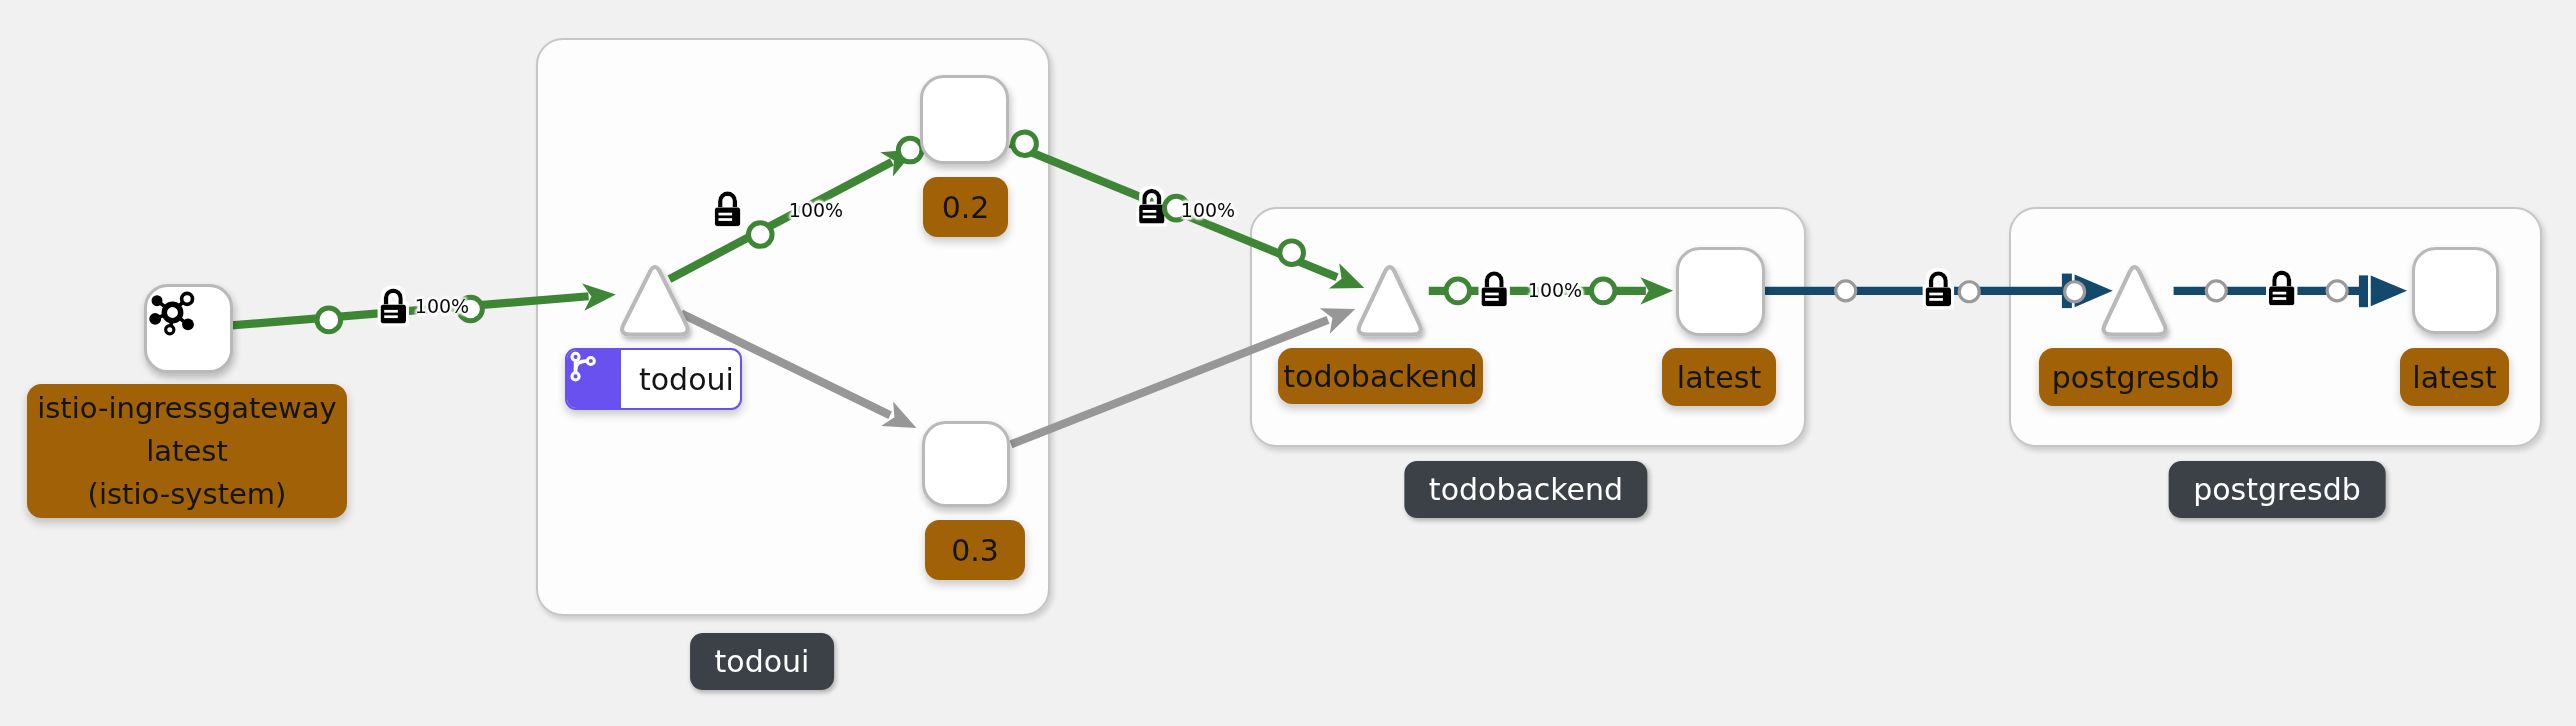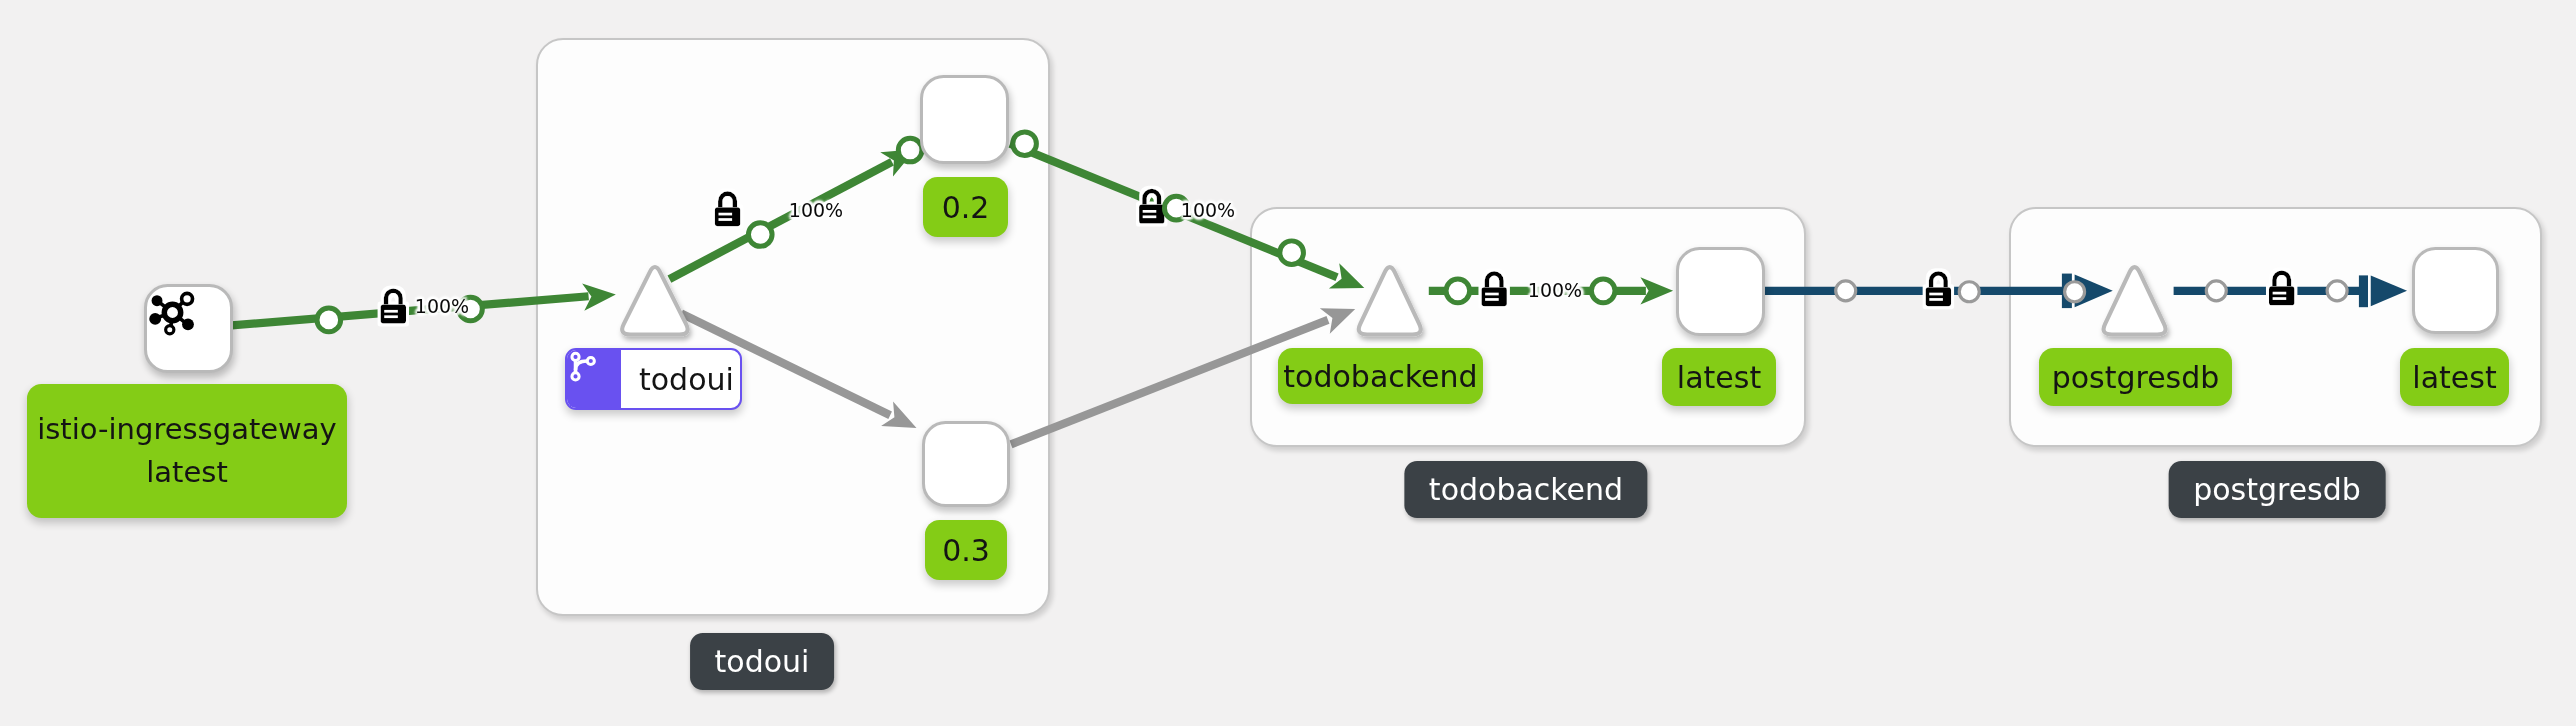--- a/index.html
+++ b/index.html
@@ -26,21 +26,21 @@
   }
   
   .sq{
     position:absolute;width:83px;height:83px;
     background:#ffffff;border:3.6px solid #b9b9b9;border-radius:23.6px;
     box-shadow:1.8px 4.5px 7.3px rgba(0,0,0,0.22);
     display:flex;align-items:center;justify-content:center;
   }
   
   .nlabel{
-    position:absolute;background:#84cc16;border-radius:14.5px;
+    position:absolute;background:#a16207;border-radius:14.5px;
     box-shadow:0.9px 4.5px 8.2px rgba(0,0,0,0.2);
     font-size:30px;color:#141414;
     display:flex;align-items:center;justify-content:center;
     text-align:center;white-space:nowrap;
   }
   .ingress-label{flex-direction:column;line-height:43px;font-size:29px;}
   
   .vslabel{
     position:absolute;display:flex;align-items:stretch;
     background:#ffffff;border:2.7px solid #6951f0;border-radius:11px;
@@ -207,37 +207,38 @@
   </div>
 
   <div class="sq" style="left:920px;top:75px;"></div>
   <div class="sq" style="left:922px;top:421px;width:82px;height:80px;"></div>
   <div class="sq" style="left:1676px;top:247px;"></div>
   <div class="sq" style="left:2412px;top:247px;width:81px;height:81px;"></div>
 
   <div class="nlabel ingress-label" style="left:27px;top:384px;width:320px;height:134px;">
     <div>istio-ingressgateway</div>
     <div>latest</div>
+    <div>(istio-system)</div>
   </div>
 
   <div class="vslabel" style="left:565px;top:348px;width:173px;height:58px;">
     <div class="icon-cell">
       <svg width="33" height="33" viewBox="0 0 24 24">
         <path d="M6.2,7.5 V16.5" stroke="#fff" stroke-width="2.6" fill="none"></path>
         <path d="M6.2,14.5 C6.2,9.5 9.5,8 14.5,8" stroke="#fff" stroke-width="2.6" fill="none"></path>
         <circle cx="6.2" cy="5" r="2.6" fill="none" stroke="#fff" stroke-width="2.2"></circle>
         <circle cx="17.3" cy="8" r="2.6" fill="none" stroke="#fff" stroke-width="2.2"></circle>
         <circle cx="6.2" cy="19.2" r="2.6" fill="none" stroke="#fff" stroke-width="2.2"></circle>
       </svg>
     </div>
     <div class="txt-cell">todoui</div>
   </div>
 
   <div class="nlabel" style="left:923px;top:177px;width:85px;height:60px;">0.2</div>
-  <div class="nlabel" style="left:925px;top:520px;width:82px;height:60px;">0.3</div>
+  <div class="nlabel" style="left:925px;top:520px;width:100px;height:60px;">0.3</div>
   <div class="nlabel" style="left:1278px;top:348px;width:205px;height:56px;">todobackend</div>
   <div class="nlabel" style="left:1662px;top:348px;width:114px;height:58px;">latest</div>
   <div class="nlabel" style="left:2039px;top:348px;width:193px;height:58px;">postgresdb</div>
   <div class="nlabel" style="left:2400px;top:348px;width:109px;height:58px;">latest</div>
 
   <div class="pct" style="left:442px;top:306px;">100%</div>
   <div class="pct" style="left:816px;top:210px;">100%</div>
   <div class="pct" style="left:1208px;top:210px;">100%</div>
   <div class="pct" style="left:1555px;top:290px;">100%</div>
 

